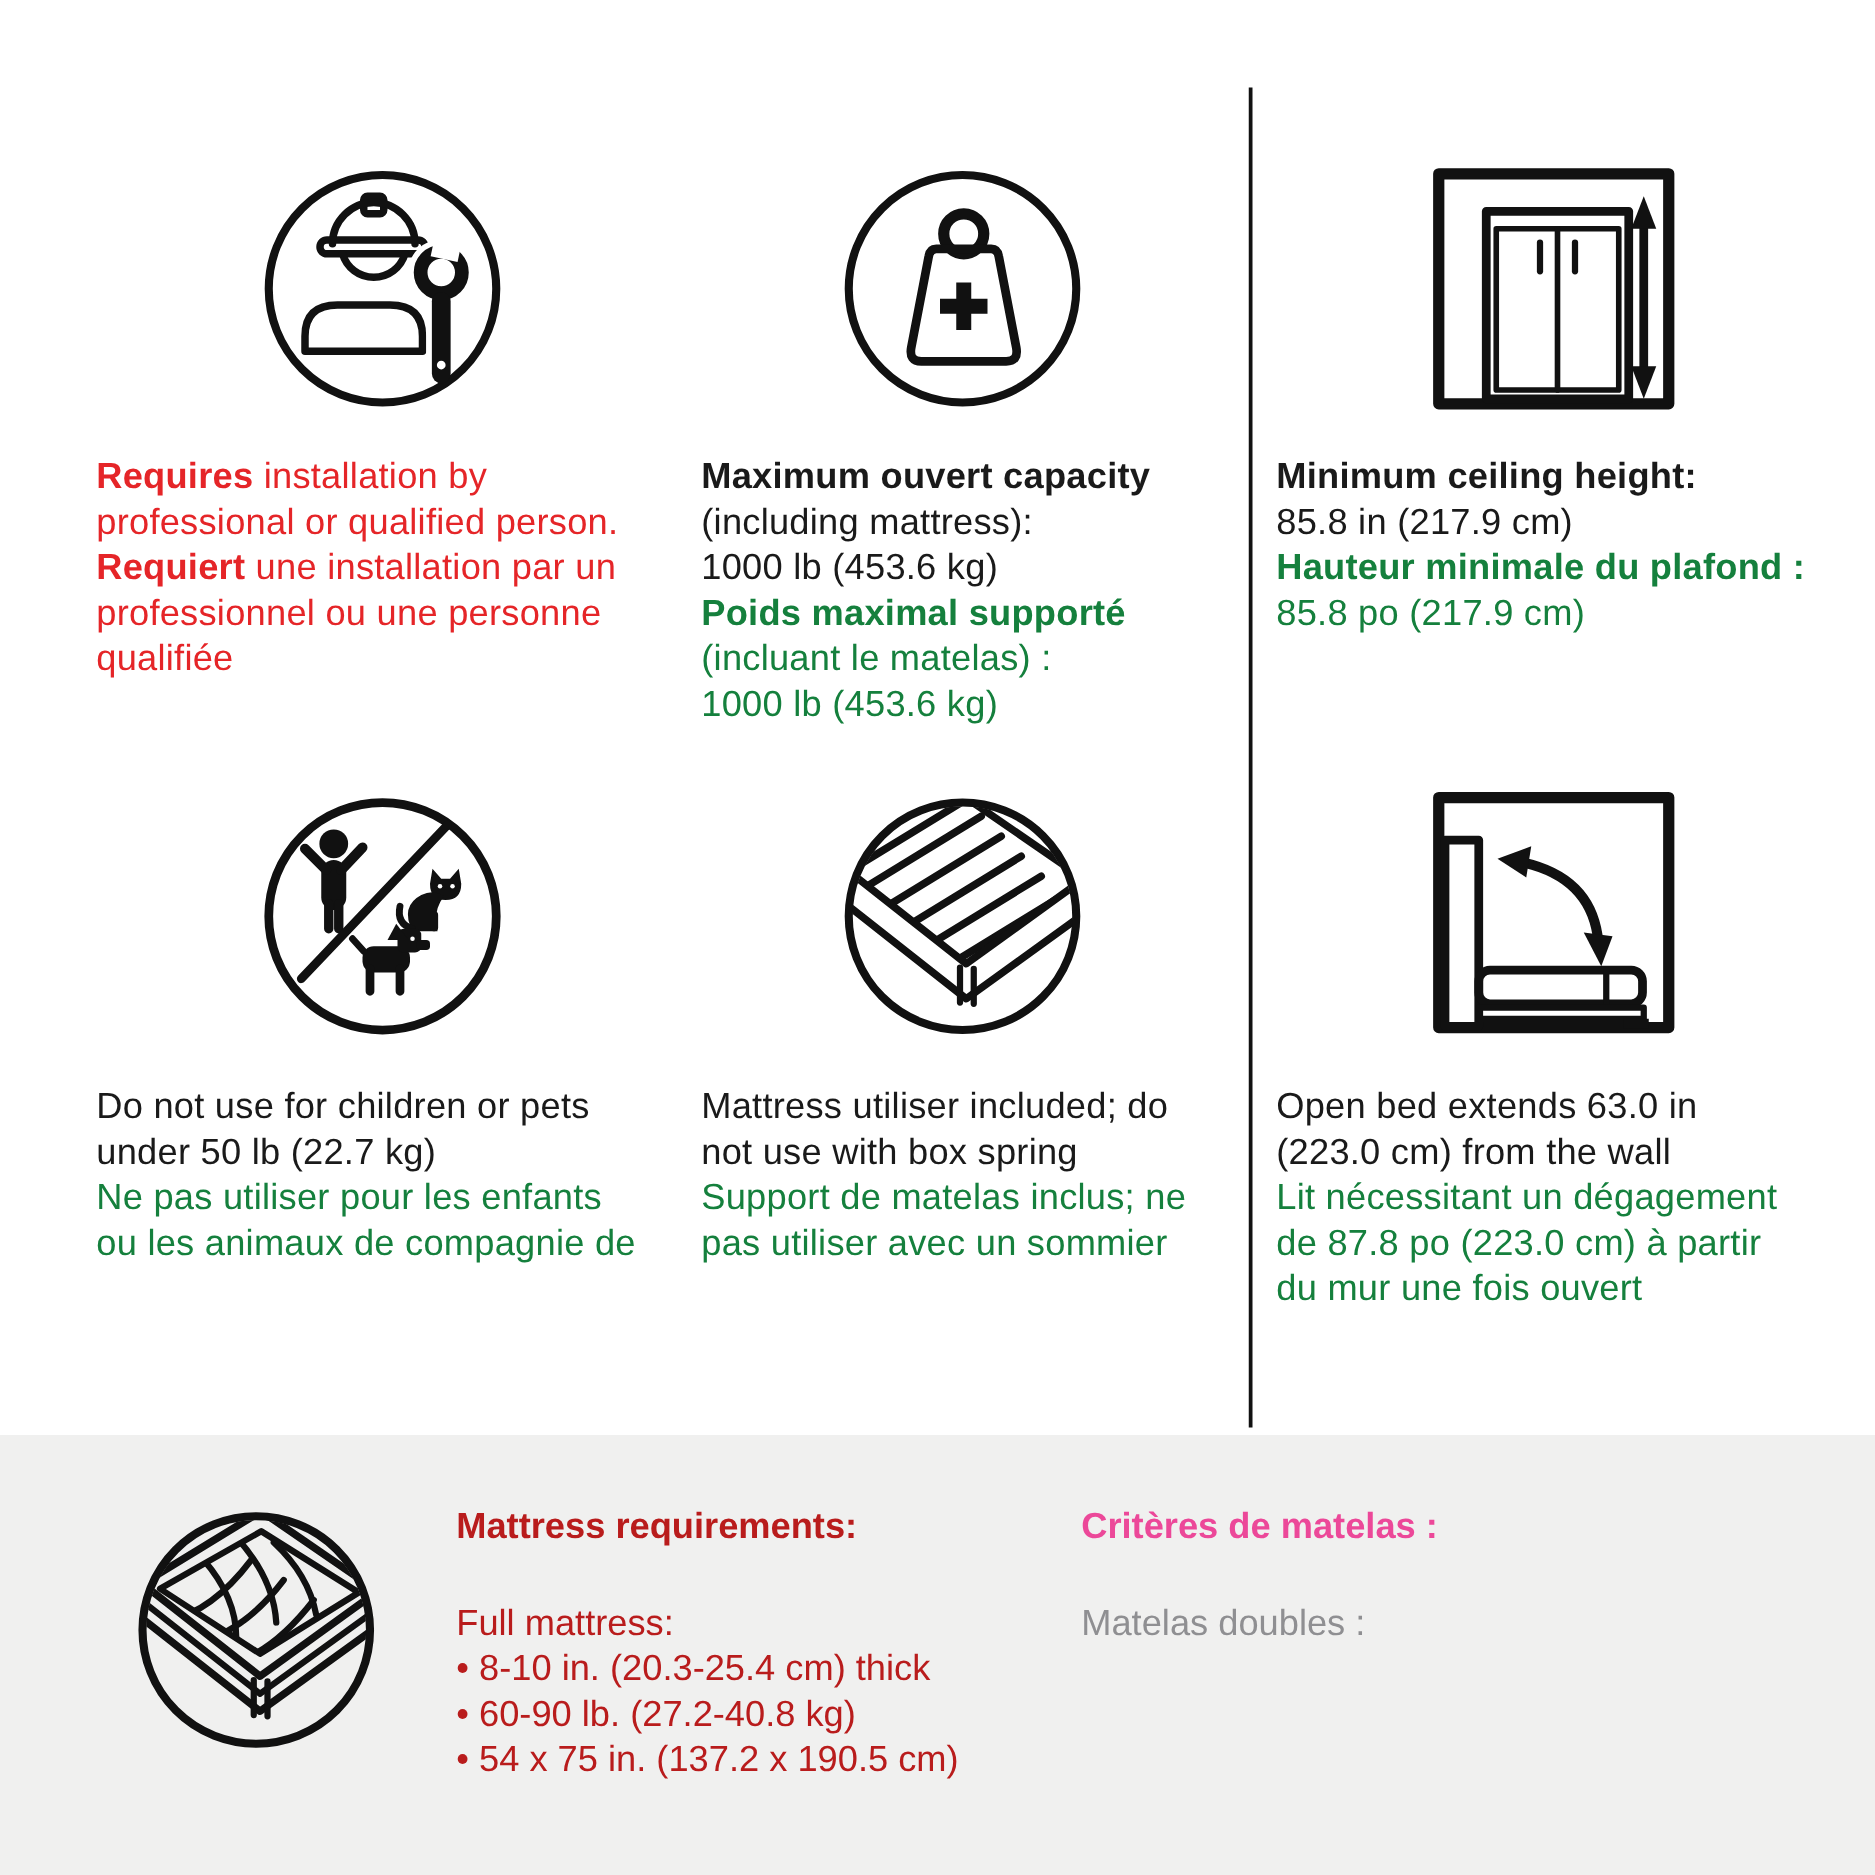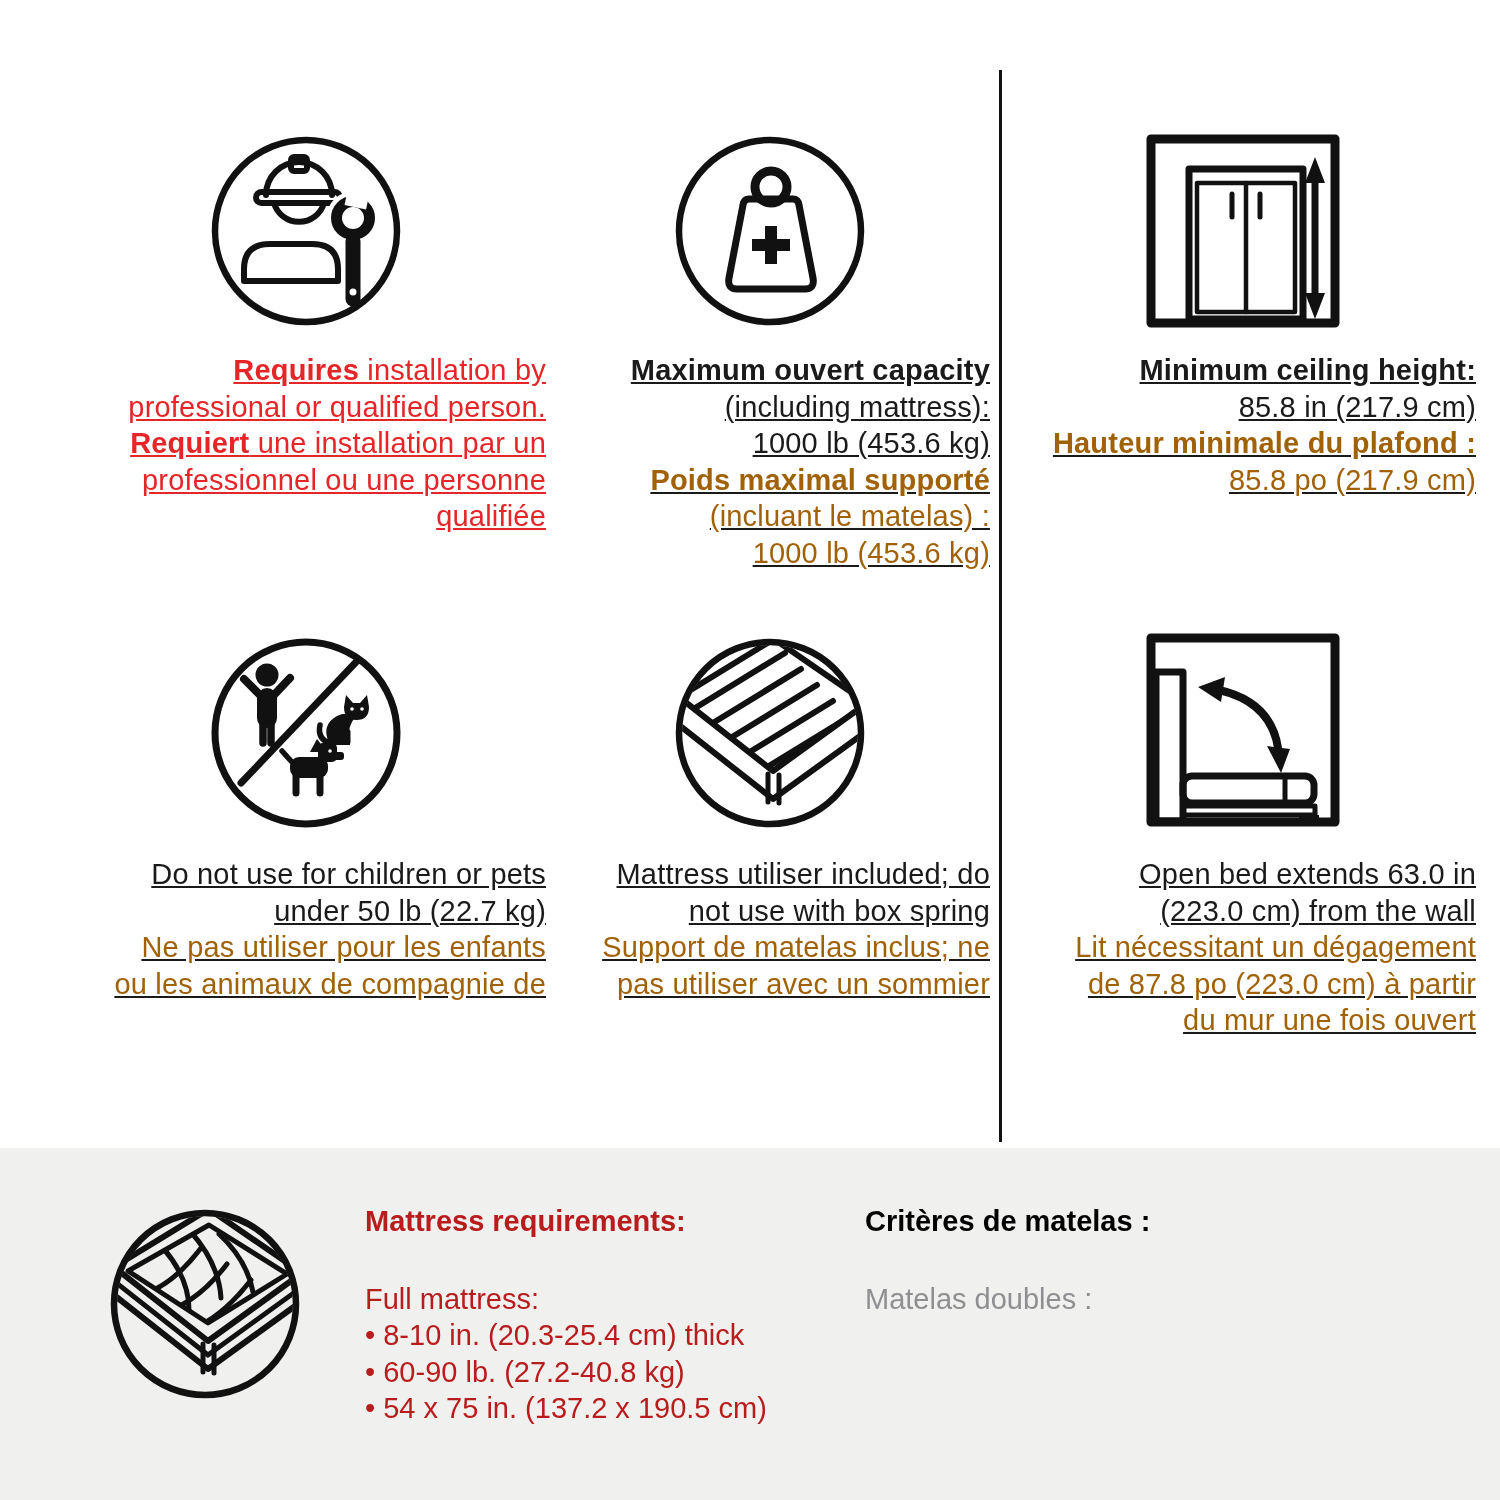--- a/index.html
+++ b/index.html
@@ -2,36 +2,36 @@
 <html><head>
 <meta charset="utf-8">
 <style>
   html,body{margin:0;padding:0;}
   body{
     width:1500px;height:1500px;position:relative;background:#ffffff;
     font-family:"Liberation Sans", sans-serif;color:#1a1a1a;overflow:hidden;
   }
   .icon{position:absolute;width:200px;height:200px;}
   .icon svg{display:block;width:100%;height:100%;}
-  .txt{position:absolute;margin:0;font-size:29px;line-height:36.5px;text-align:right;letter-spacing:.2px;color:#1a1a1a;text-decoration:underline;}
+  .txt{position:absolute;margin:11px;font-size:29px;line-height:36.5px;text-align:left;letter-spacing:.2px;color:#1a1a1a;}
   .ln{display:block;}
   .b{font-weight:bold;}
   .red{color:#e52528;}
-  .gy{color:#a16207;}
+  .gy{color:#15803d;}
   .txt b{font-weight:bold;}
   #divider{position:absolute;left:999px;top:70px;width:3px;height:1072px;background:#111;}
   #band{position:absolute;left:0;top:1148px;width:1500px;height:352px;background:#f0f0ef;}
   .col{position:absolute;top:1203px;font-size:29px;line-height:36.5px;}
   .col h3{margin:0 0 41px 0;font-size:29px;line-height:36.5px;font-weight:bold;}
   .col p{margin:0;}
   .col ul{margin:0;padding:0;list-style:none;}
   .col li::before{content:"\2022\00a0";}
   #col-en{left:365px;width:460px;color:#b91c1c;}
   #col-fr{left:865px;width:580px;color:#8f8f92;}
-  #col-fr h3{color:#000000;}
+  #col-fr h3{color:#ec4899;}
   svg .s{stroke:#111;fill:none;stroke-linecap:round;stroke-linejoin:round;}
   svg .f{fill:#111;stroke:none;}
 </style>
 </head>
 <body>
 
 <div id="divider"></div>
 
 <div class="icon" style="left:206px;top:131px;">
   <svg viewBox="0 0 200 200">

